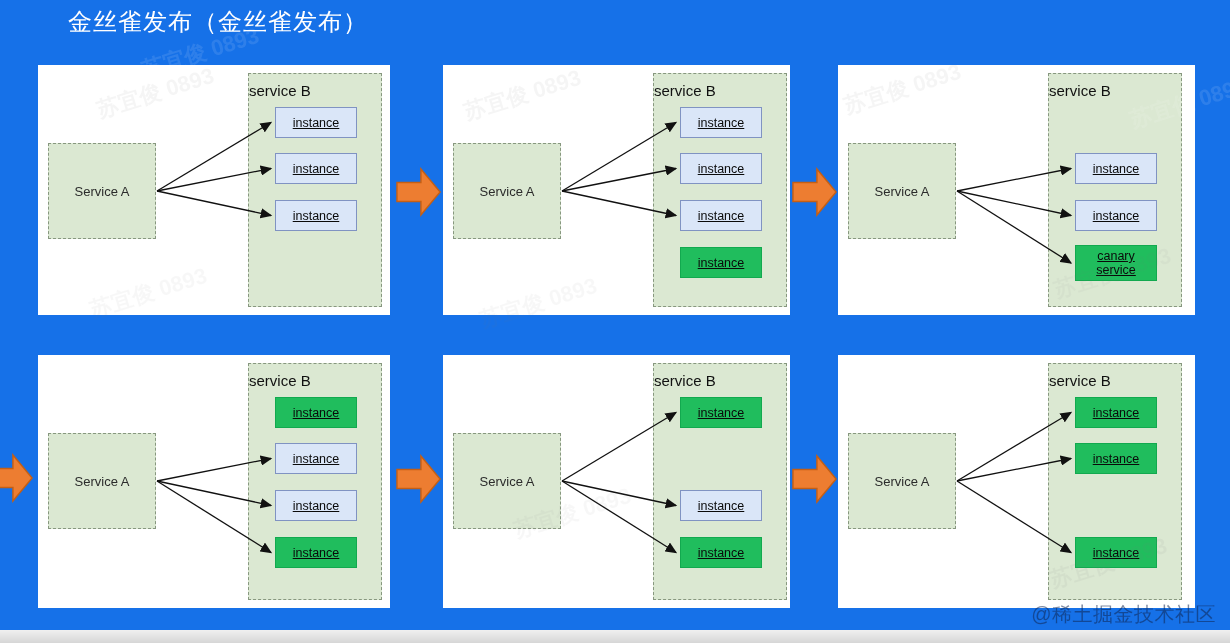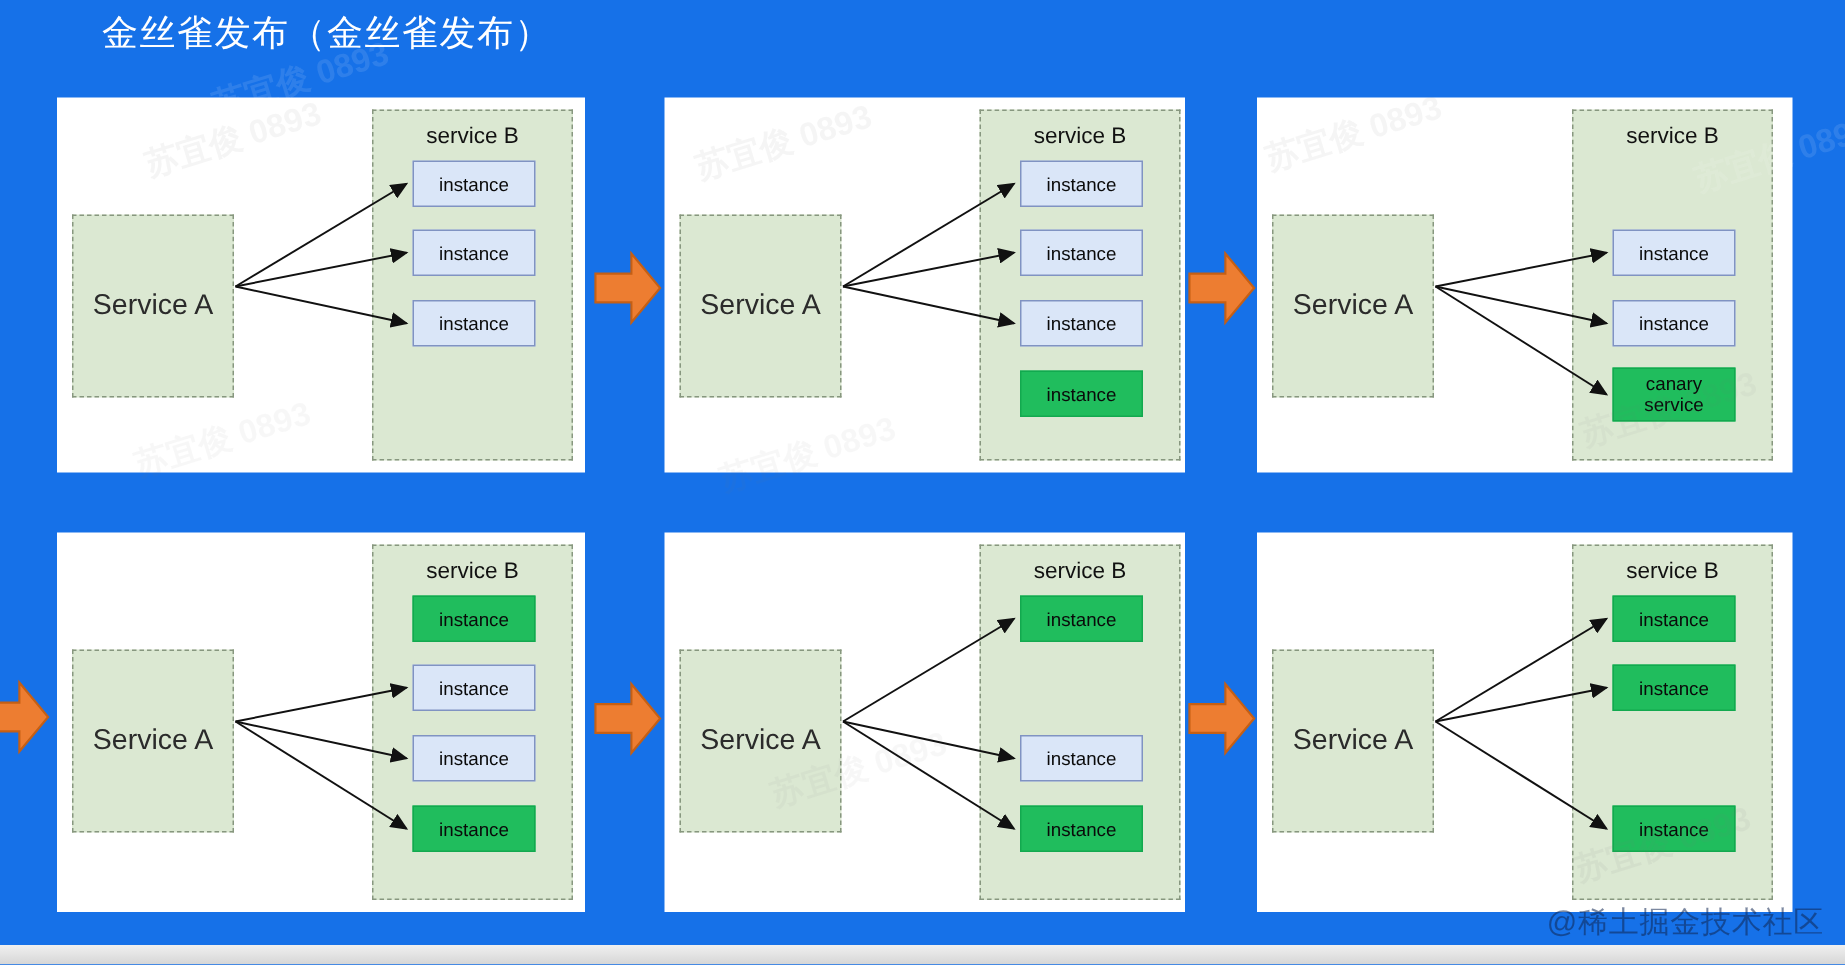--- a/index.html
+++ b/index.html
@@ -19,36 +19,36 @@
     position:absolute;background:#ffffff;
   }
   .p0{left:38px;top:65px;width:352px;height:250px;}
   .p1{left:443px;top:65px;width:347px;height:250px;}
   .p2{left:838px;top:65px;width:357px;height:250px;}
   .p3{left:38px;top:355px;width:352px;height:253px;}
   .p4{left:443px;top:355px;width:347px;height:253px;}
   .p5{left:838px;top:355px;width:357px;height:253px;}
 
   .service-a{
-    position:absolute;left:10px;top:78px;width:108px;height:122px;
+    position:absolute;left:10px;top:78px;width:108px;height:96px;
     background:#dbe8d2;border:1px dashed #87977f;
     display:flex;align-items:center;justify-content:center;
-    font-size:19px;color:#2b2b2b;box-sizing:border-box;
+    font-size:13px;color:#2b2b2b;box-sizing:border-box;
   }
   .service-b{
     position:absolute;left:210px;top:8px;width:134px;bottom:8px;
     background:#dbe8d2;border:1px dashed #87977f;box-sizing:border-box;
   }
   .service-b-label{
-    text-align:center;margin-top:8px;font-size:15px;color:#111111;
+    margin-top:8px;font-size:15px;color:#111111;
   }
   .instance{
     position:absolute;left:237px;width:82px;height:31px;box-sizing:border-box;
     display:flex;align-items:center;justify-content:center;text-align:center;
-    font-size:12.5px;color:#0a0a0a;line-height:1.12;
+    font-size:12.5px;color:#0a0a0a;line-height:1.12;text-decoration:underline;
   }
   .instance.blue{background:#dae6f8;border:1px solid #8093c2;}
   .instance.green{background:#20bd5d;border:1px solid #12a94f;}
   .arrow-layer{position:absolute;left:0;top:0;width:100%;height:100%;pointer-events:none;}
 
   
   .flow-arrow{position:absolute;width:46px;height:50px;}
   .flow-arrow svg{display:block;width:100%;height:100%;}
   .flow-arrow polygon{fill:#ed7d31;stroke:#c55f14;stroke-width:1.5;}
   .fa1{left:396px;top:167px;}

